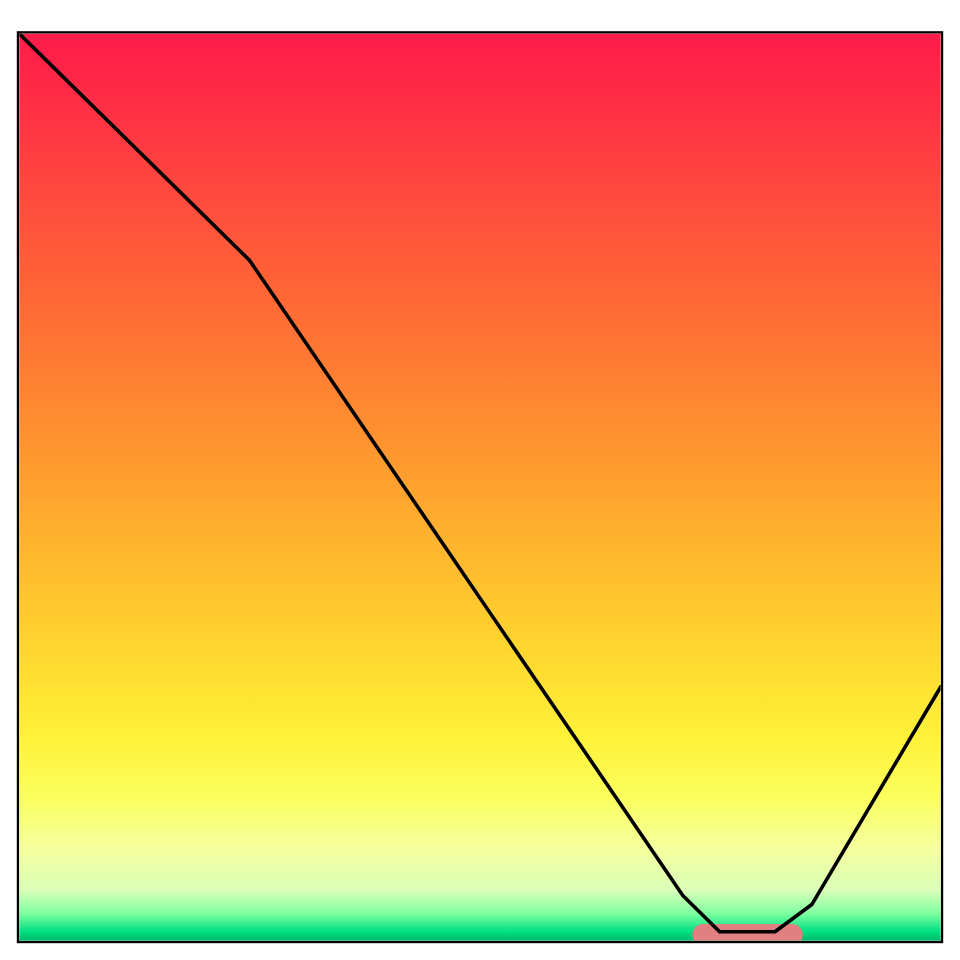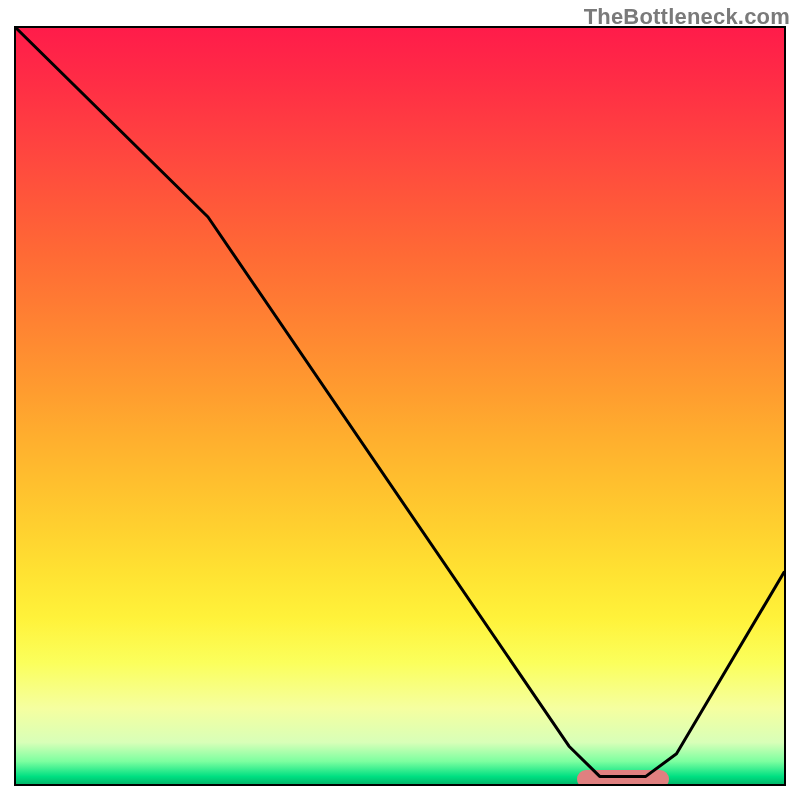--- a/index.html
+++ b/index.html
@@ -75,21 +75,20 @@
     position: absolute;
     background: #e08080;
     border-radius: 9px;
     z-index: 4;
   }
 </style>
 </head>
 <body>
 
 <div class="container">
-  <div class="watermark">TheBottleneck.com</div>
 
   <div class="plot-area">
 
     <div class="gradient"></div>
 
     <div class="marker" id="optimum-marker" style="left: 560.64px; width: 92.16px; top: 742.464px; height: 18px;"></div>
 
     <svg class="lines" id="curve-svg" viewBox="0 0 768 756" preserveAspectRatio="none">
       <path id="curve-path" fill="none" stroke="#000" stroke-width="3" stroke-linejoin="round" stroke-linecap="round" d="M0.0 0.0 L192.0 189.0 L553.0 718.2 L583.7 748.4 L629.8 748.4 L660.5 725.8 L768.0 544.3"></path>
     </svg>

